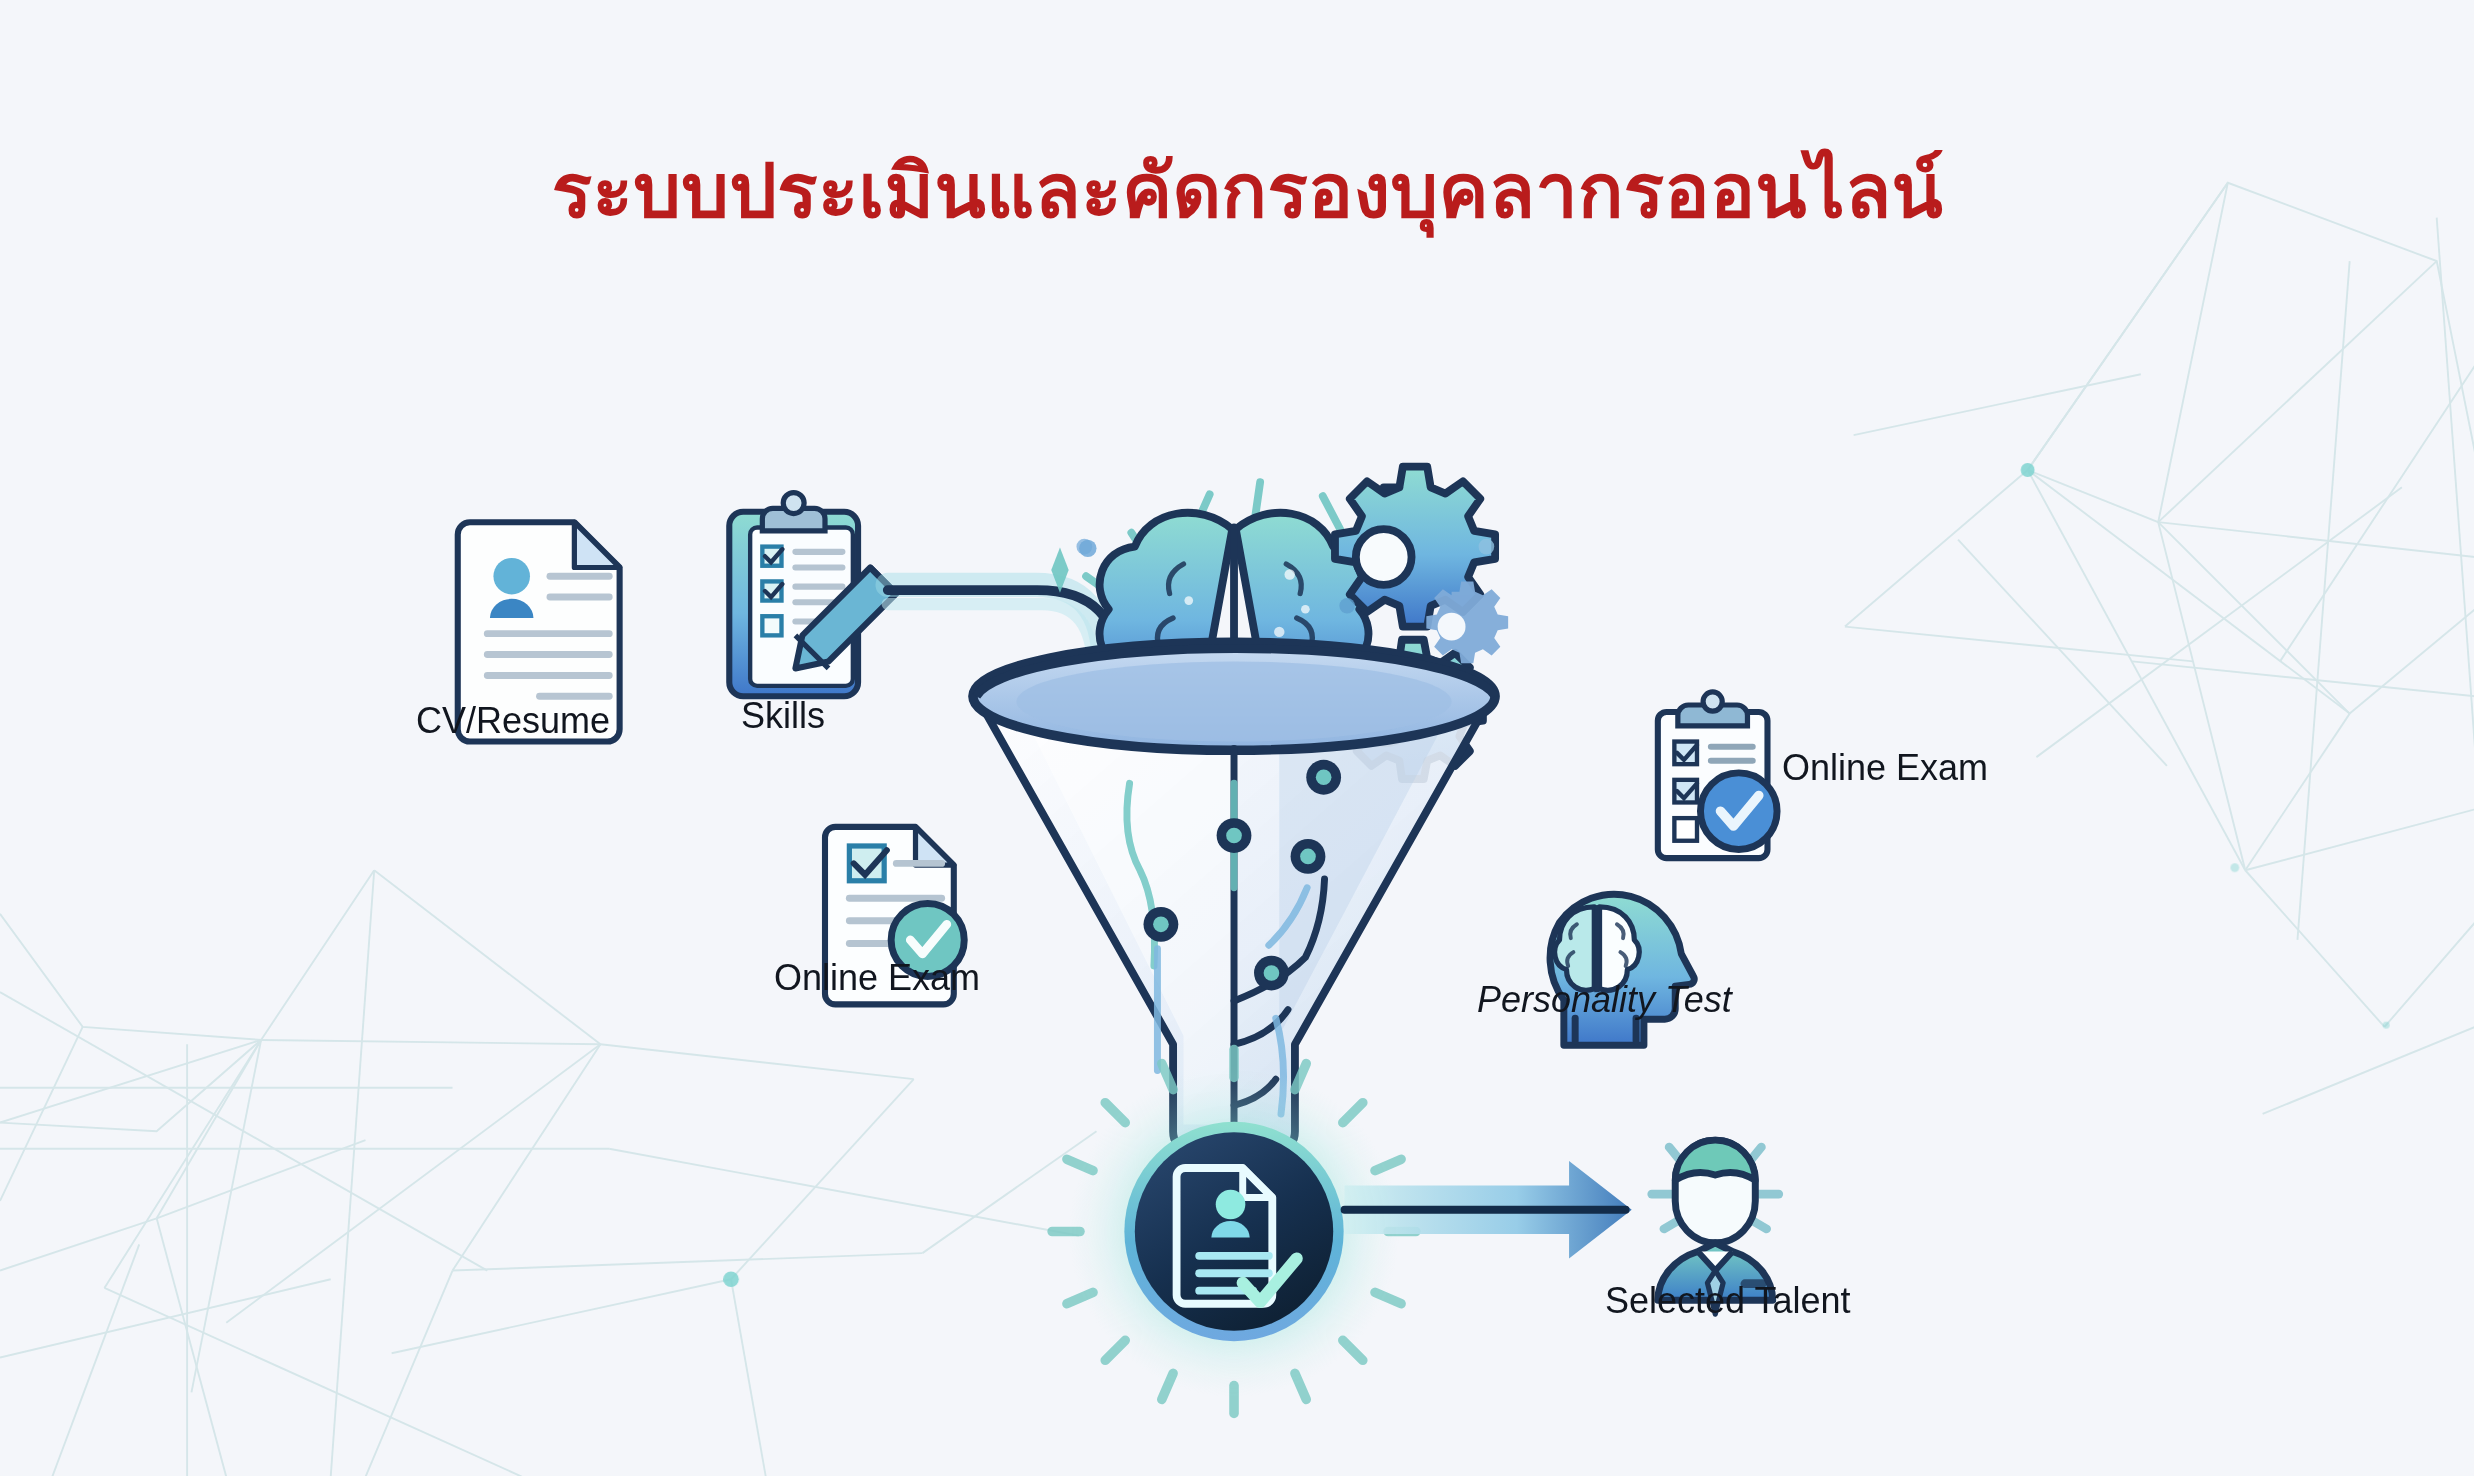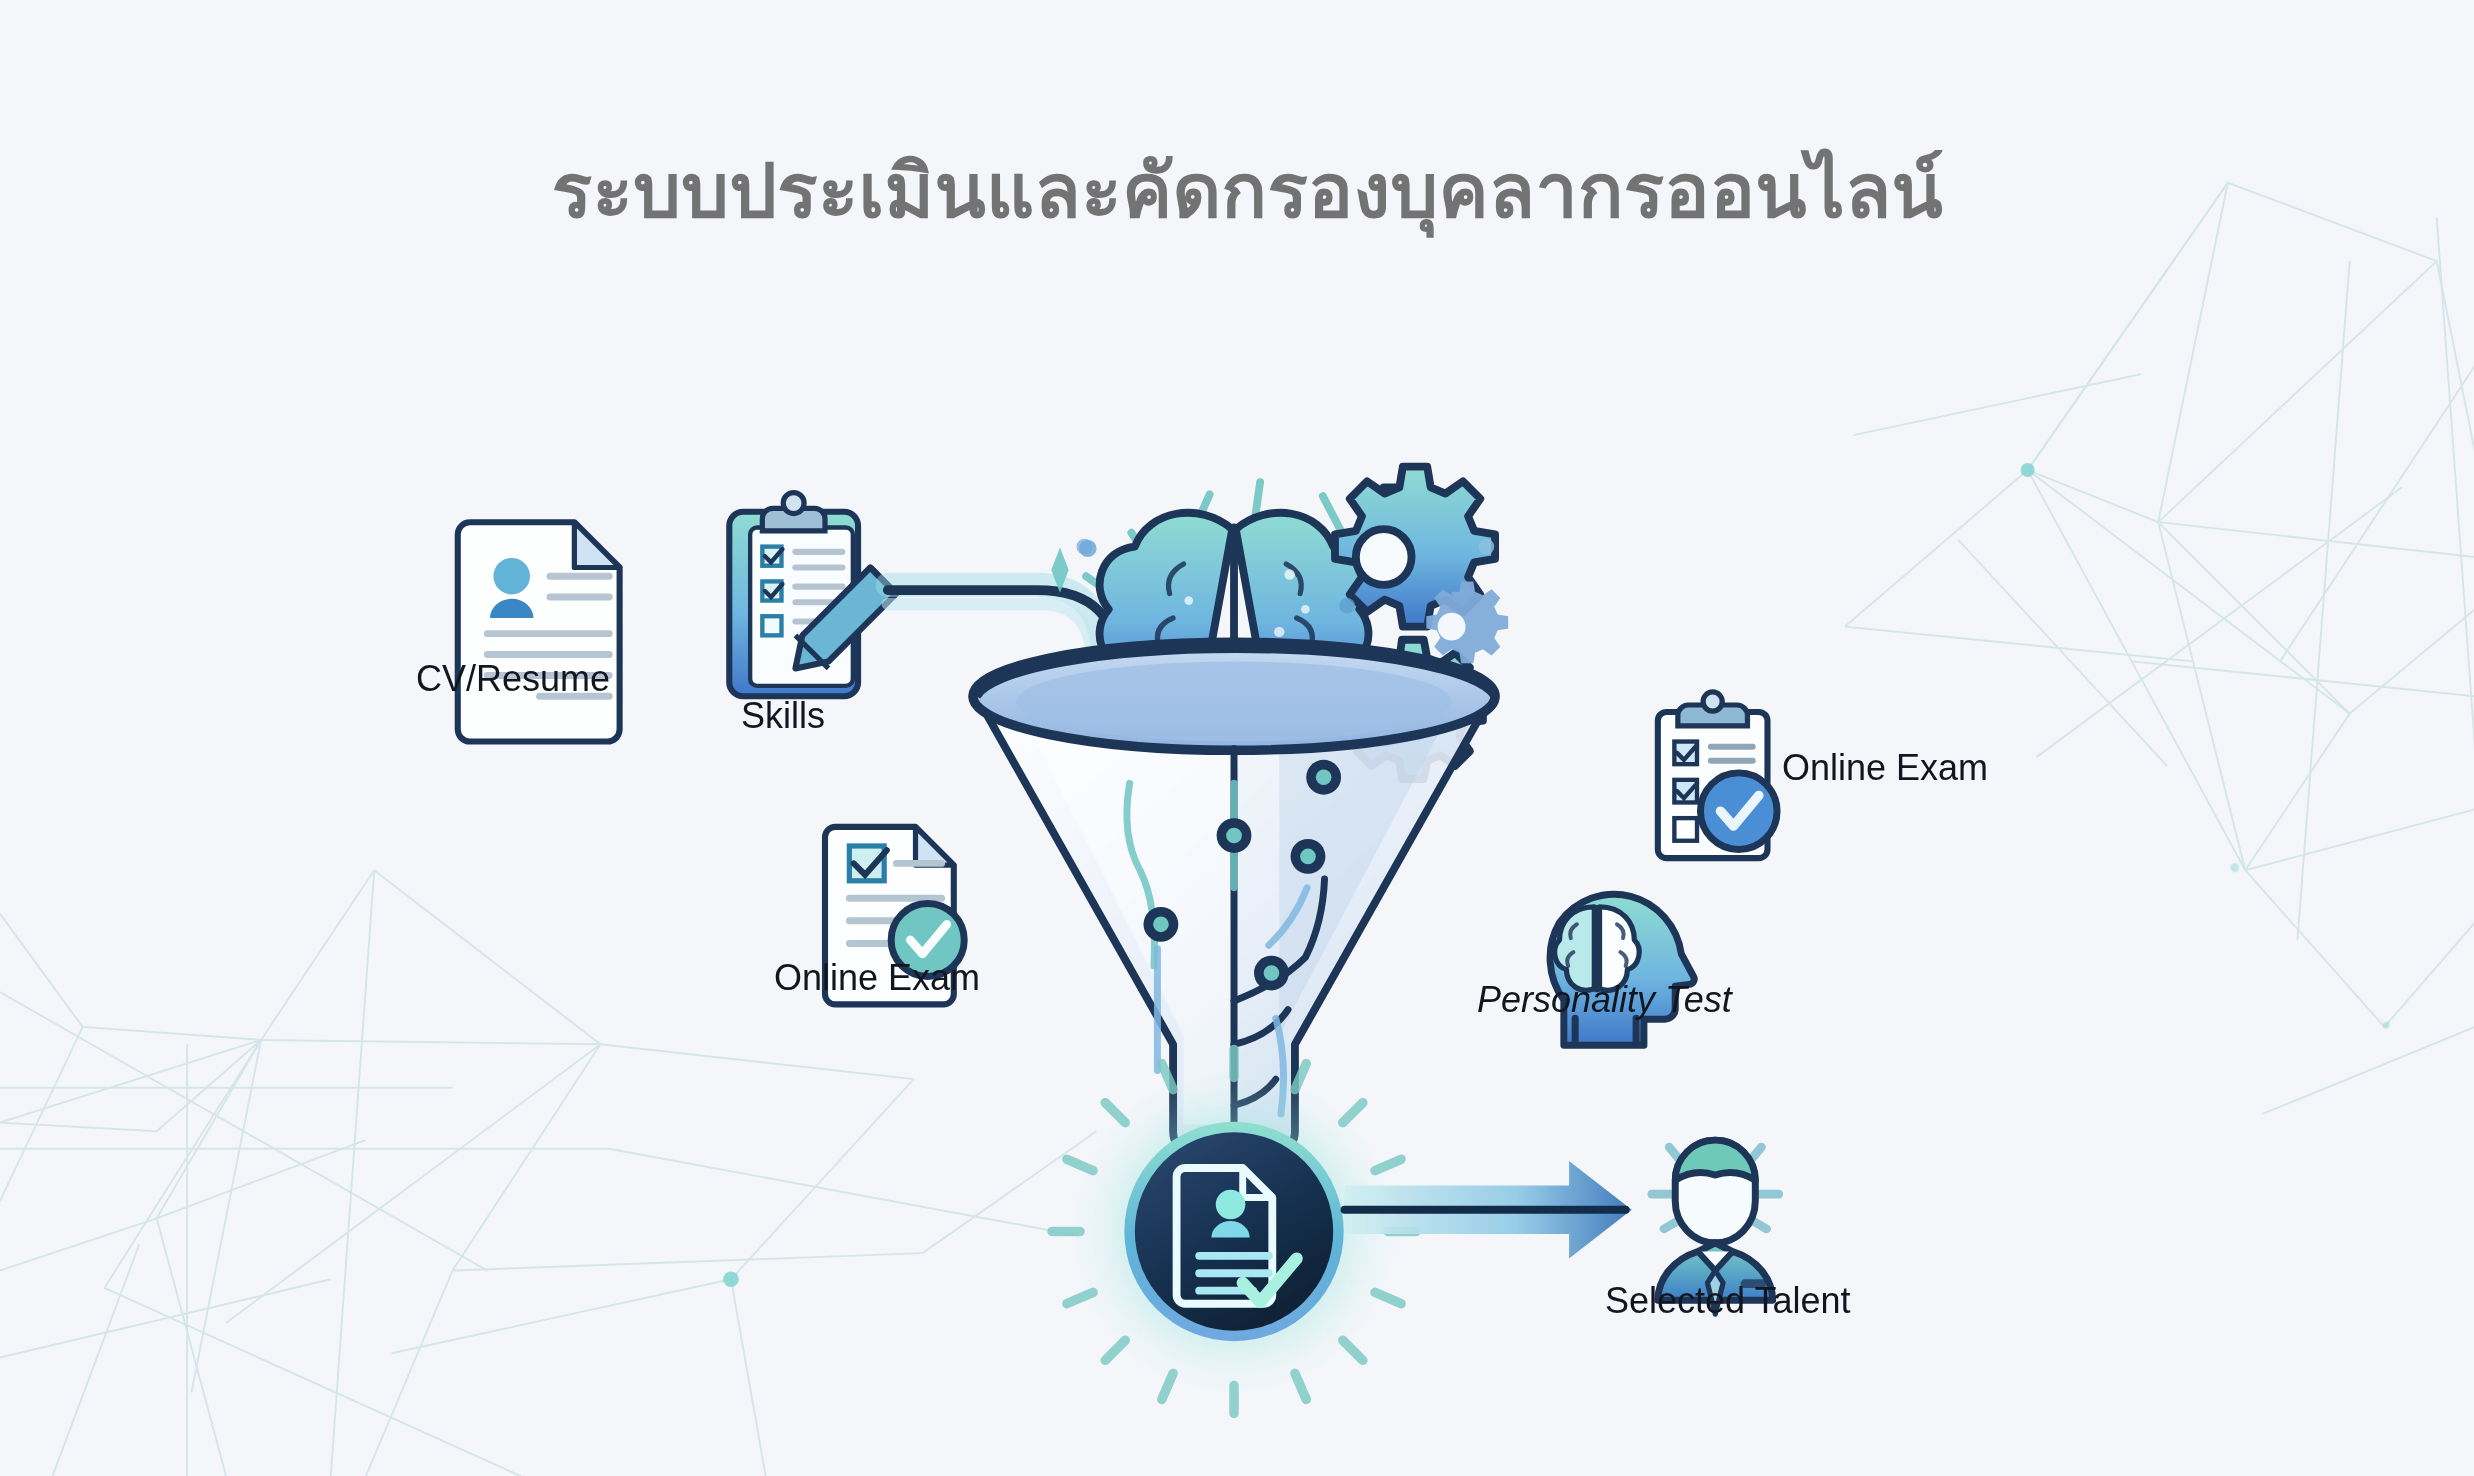--- a/index.html
+++ b/index.html
@@ -8,36 +8,36 @@
     background:#f4f6fa;
     font-family:"Liberation Sans", sans-serif;
     position:relative;
   }
   #stage { position:absolute; inset:0; width:2475px; height:1477px; }
 
   .bg-net { position:absolute; inset:0; pointer-events:none; }
 
   .headings { position:absolute; top:148px; left:0; width:2475px; text-align:center; }
   .title-th {
-    font-size:75px; font-weight:700; color:#737373;
+    font-size:75px; font-weight:700; color:#b91c1c;
     letter-spacing:0.4px; line-height:1.15;padding-left:20px;
   }
   .title-en {
     margin-top:19px;
     font-size:52px; font-weight:400; color:#222b38;
     line-height:1.2;
   }
 
   .diagram { position:absolute; top:0; left:0; width:2475px; height:1477px; }
 
   .node-label {
     position:absolute; color:#11161f; font-size:36px;
     white-space:nowrap; font-weight:400;
   }
-  .lbl-cv       { left:416px;  top:658px; }
+  .lbl-cv       { left:416px;  top:700px; }
   .lbl-skills   { left:741px;  top:679px;margin-top:16px; }
   .lbl-exam-l   { left:774px;  top:957px; }
   .lbl-exam-r   { left:1782px; top:747px; }
   .lbl-pers     { left:1477px; top:979px;font-style:italic; }
   .lbl-talent   { left:1565px; top:1280px;margin-left:40px; }
 </style>
 </head>
 <body>
 
 <div id="stage">

